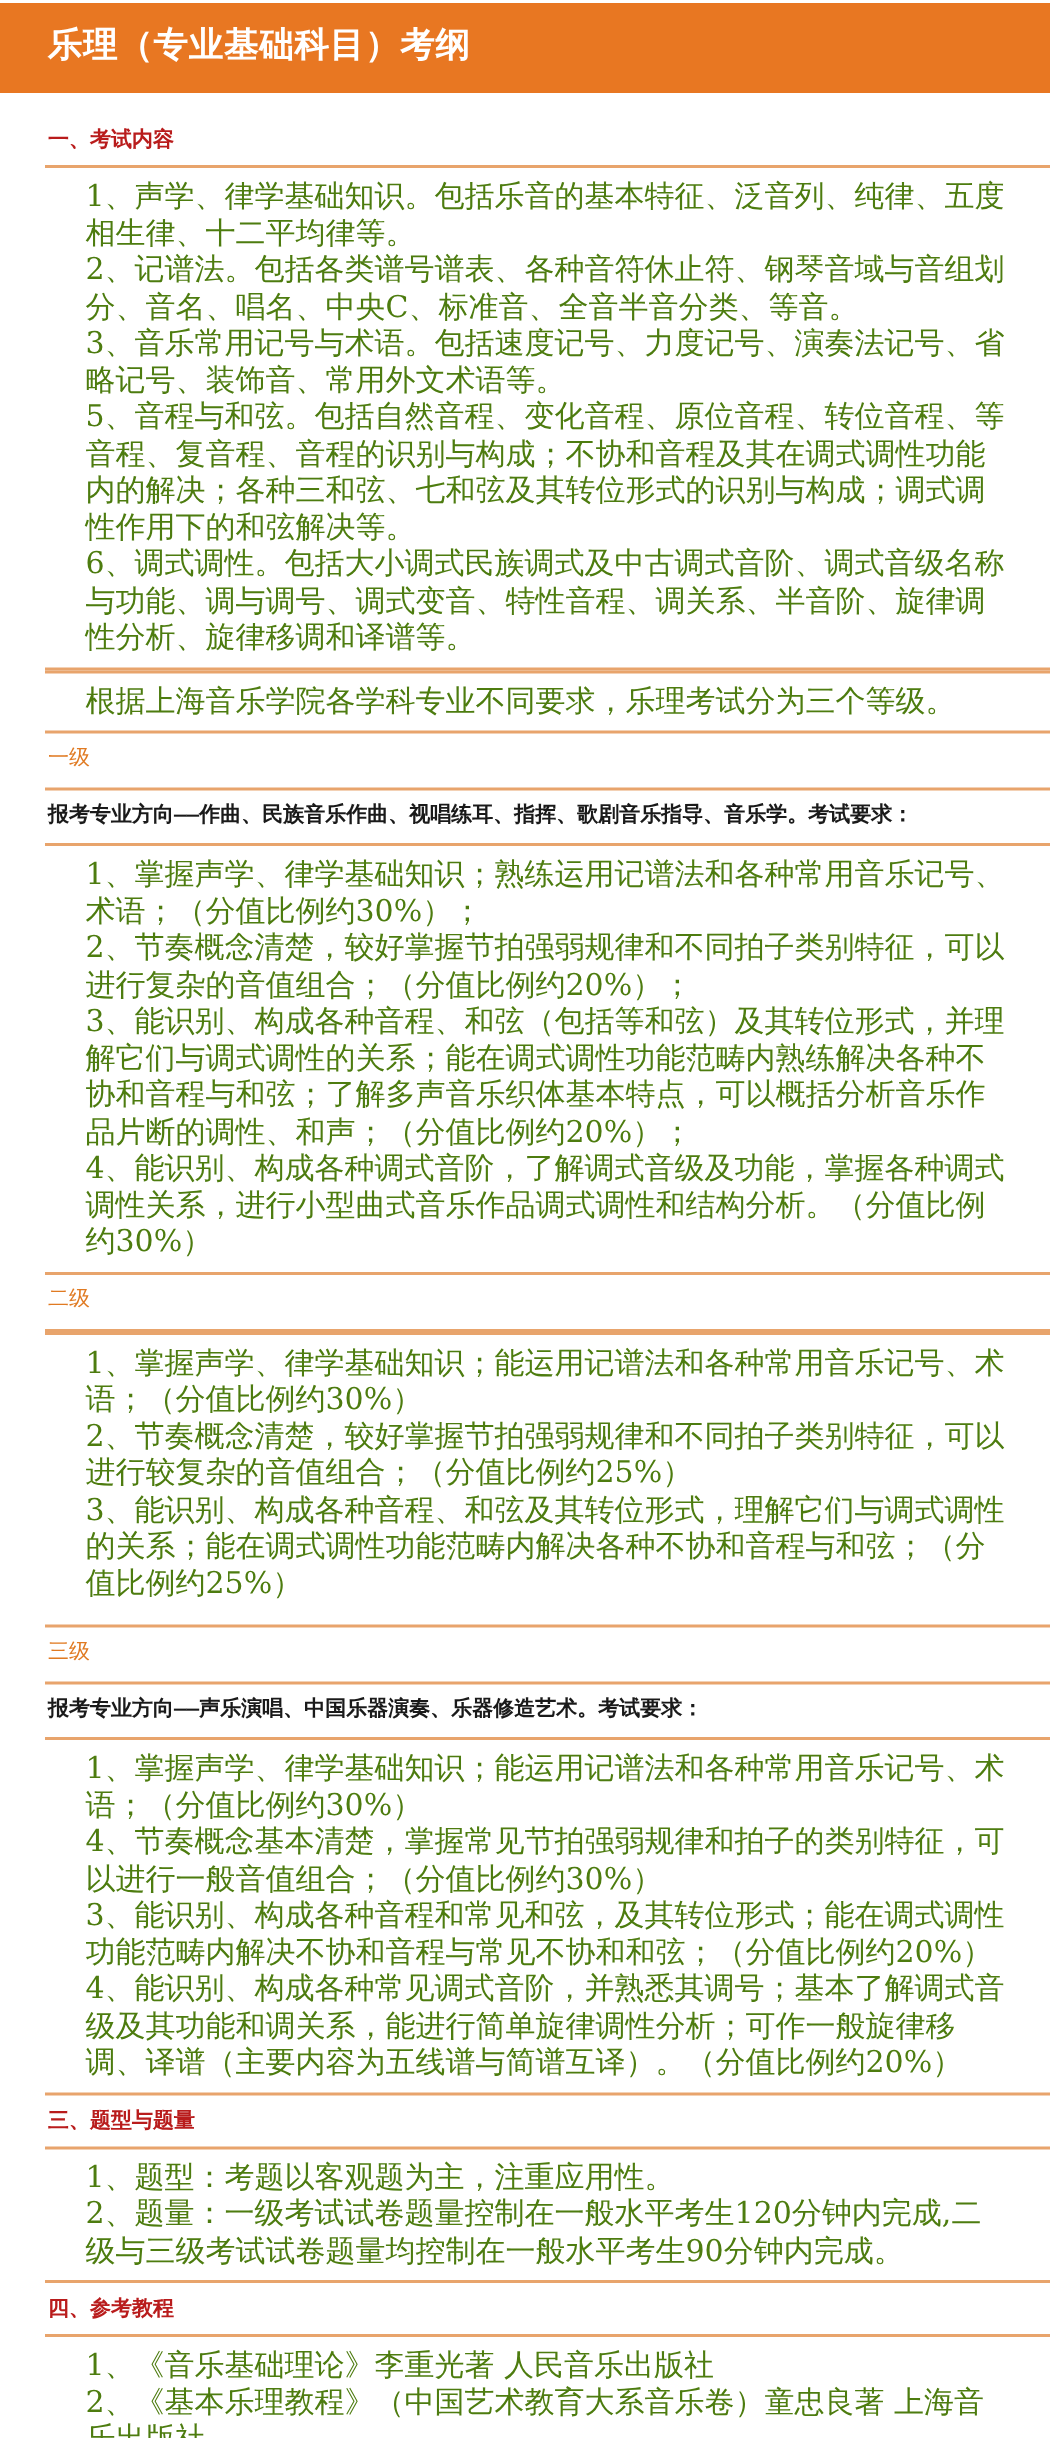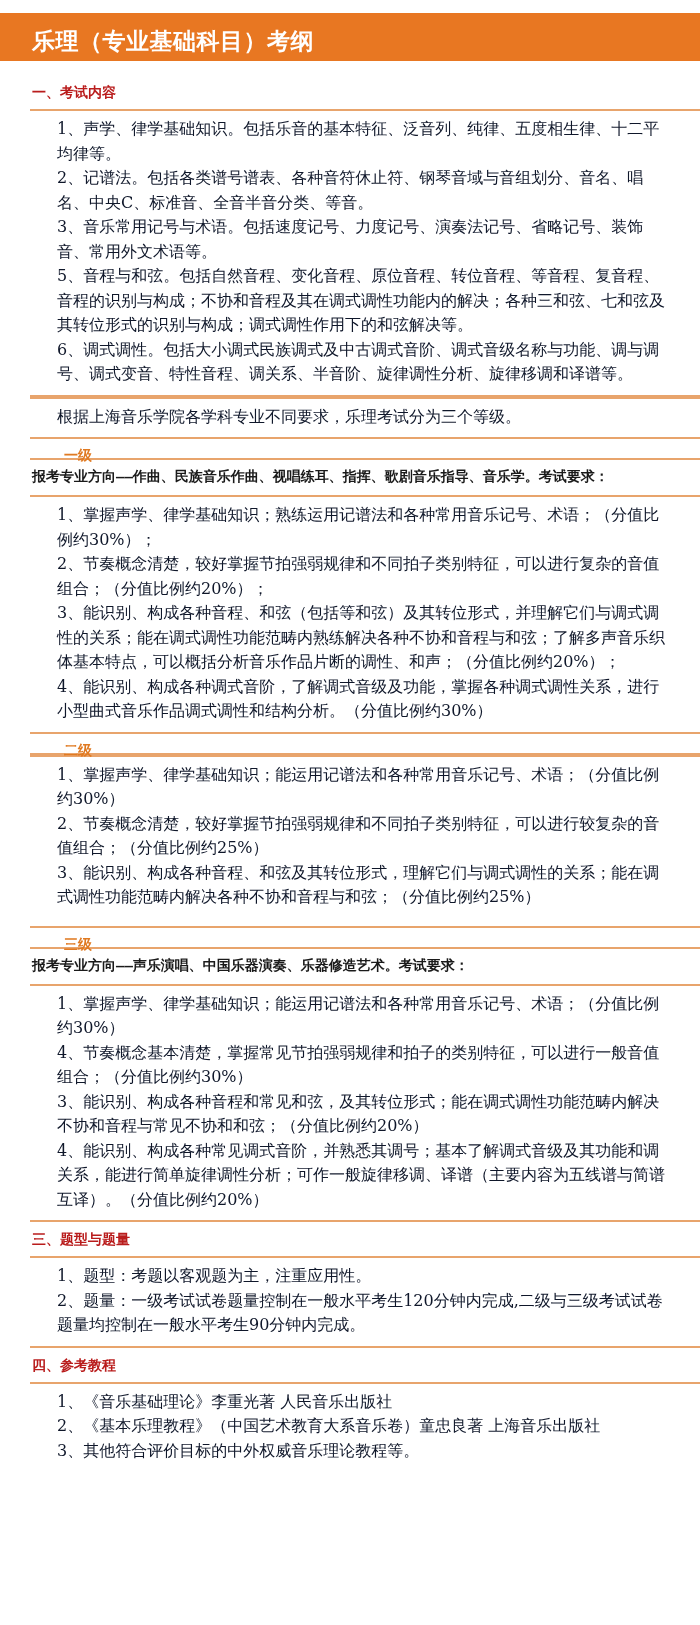--- a/index.html
+++ b/index.html
@@ -1,20 +1,20 @@
 <!DOCTYPE html>
 <html><head>
 <meta charset="utf-8">
 <style>
   * { margin: 0; padding: 0; box-sizing: border-box; }
   html, body { width: 700px; background: #ffffff; }
   body { font-family: "DejaVu Serif", "Liberation Serif", serif; color: #2a2a2a; }
   .header {
-    margin-top: 13px;
-    height: 48px;
+    margin-top: 2px;
+    height: 60px;
     background: #E87722;
     color: #ffffff;
     font-size: 23px;
     font-weight: bold;
     line-height: 56px;
     padding-left: 32px;
     letter-spacing: 0.5px;
   }
   .page { padding-left: 30px; }
   .divider { height: 2px; background: #E8A46C; margin: 0; }
@@ -22,39 +22,38 @@
     color: #b91c1c;
     font-size: 14px;
     font-weight: bold;
     height: 34px;
     line-height: 34px;
     padding-left: 2px;
   }
   .sub-head {
     color: #E07A22;
     font-size: 14px;
-    font-weight: bold;
-    height: 19px;
+    font-weight: normal;
+    height: 36px;
     line-height: 33px;
     padding-left: 2px;
-    margin-left: 32px;
   }
   .dir-head {
     color: #1a1a1a;
     font-size: 14px;
     font-weight: bold;
     line-height: 27px;
     padding: 4px 10px 4px 2px;
     font-family: Liberation Mono, monospace;
   }
   .body-block {
     padding: 6px 28px 8px 27px;
-    font-size: 16px;
+    font-size: 20px;
     line-height: 24.5px;
-    color: #0f172a;
+    color: #4d7c0f;
   }
   .body-block p { margin: 0; }
   .spacer-14 { height: 14px; }
 </style>
 </head>
 <body>
 
 <div class="header">乐理（专业基础科目）考纲</div>
 
 <div class="page">

